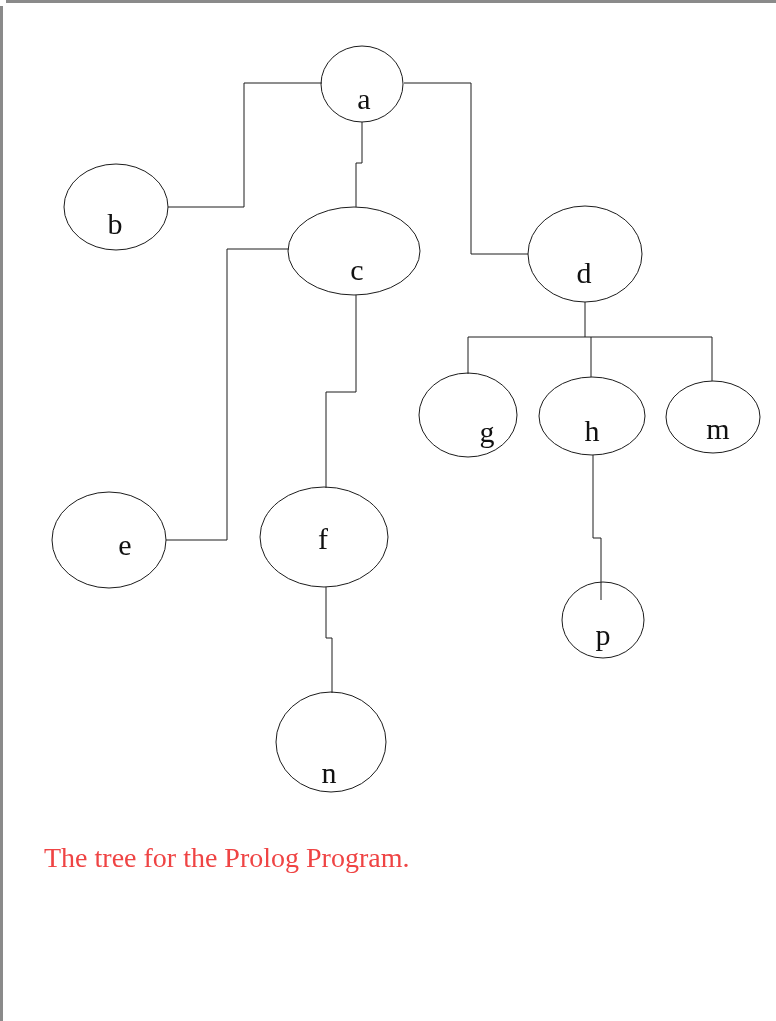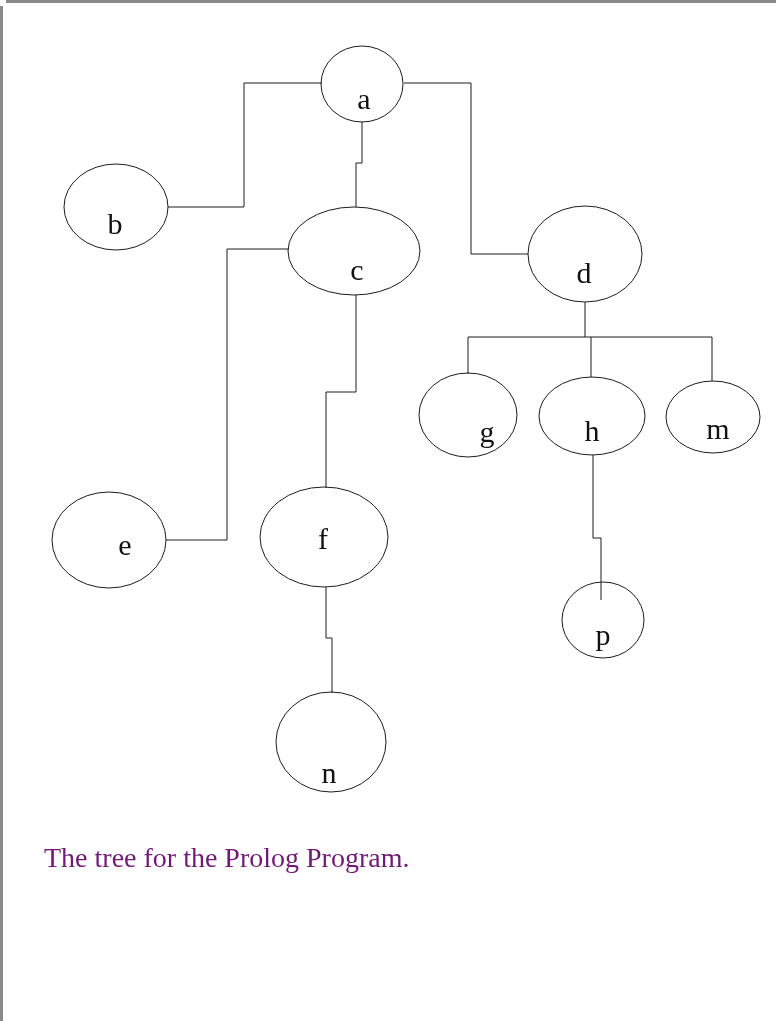--- a/index.html
+++ b/index.html
@@ -47,21 +47,21 @@
     fill: #111111;
     text-anchor: middle;
   }
   #caption {
     position: absolute;
     left: 44px;
     top: 844px;
     font-family: "Liberation Serif", serif;
     font-size: 28px;
     line-height: 1;
-    color: #701a75;
+    color: #ef4444;
     white-space: nowrap;
   }
 </style>
 </head>
 <body>
 
 <div id="page">
   <div id="scan-border-top"></div>
   <div id="scan-border-left"></div>
   <svg id="diagram-svg" width="776" height="1021" viewBox="0 0 776 1021">

